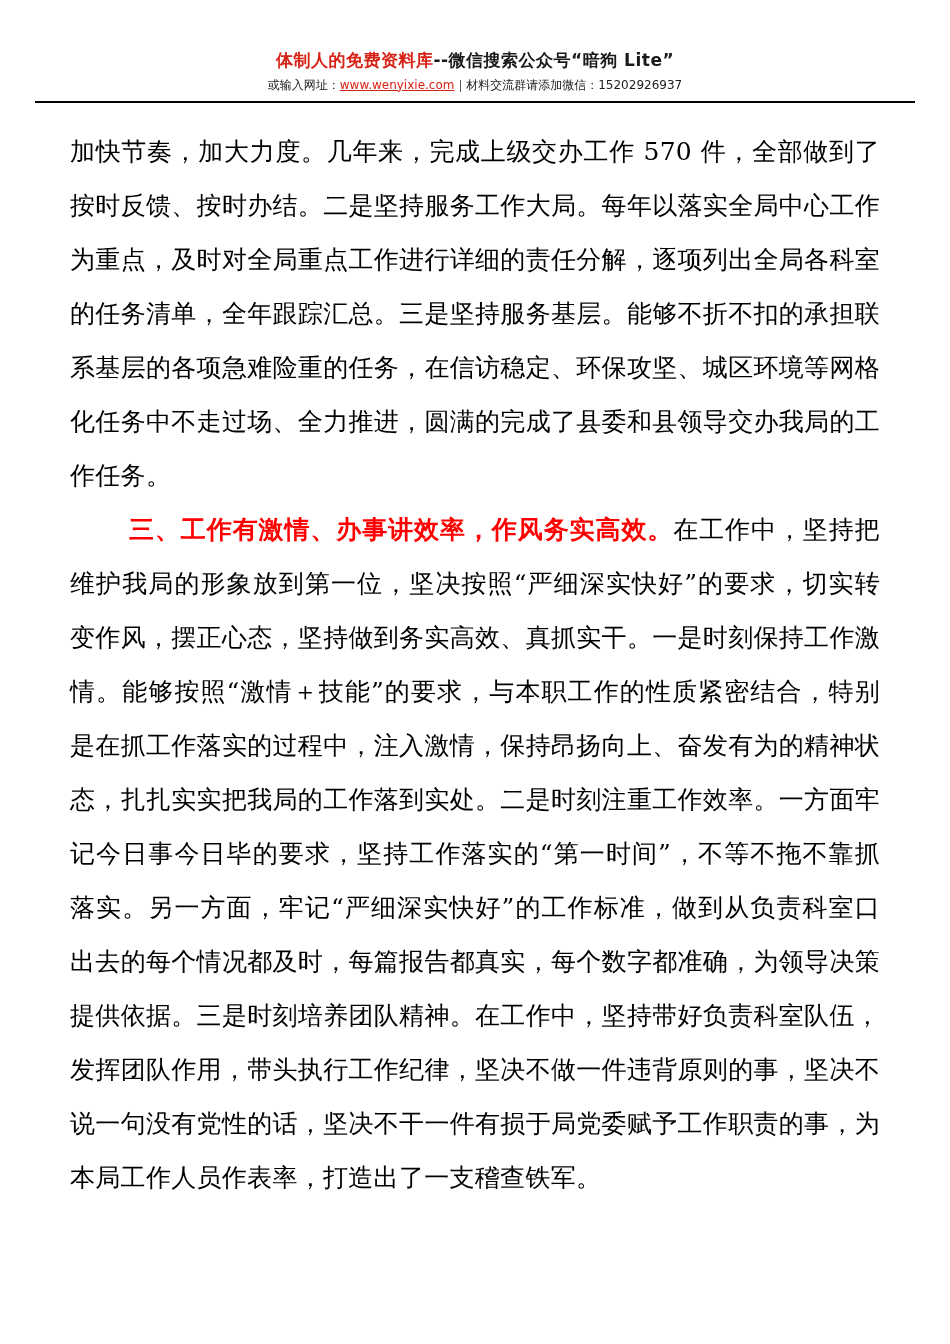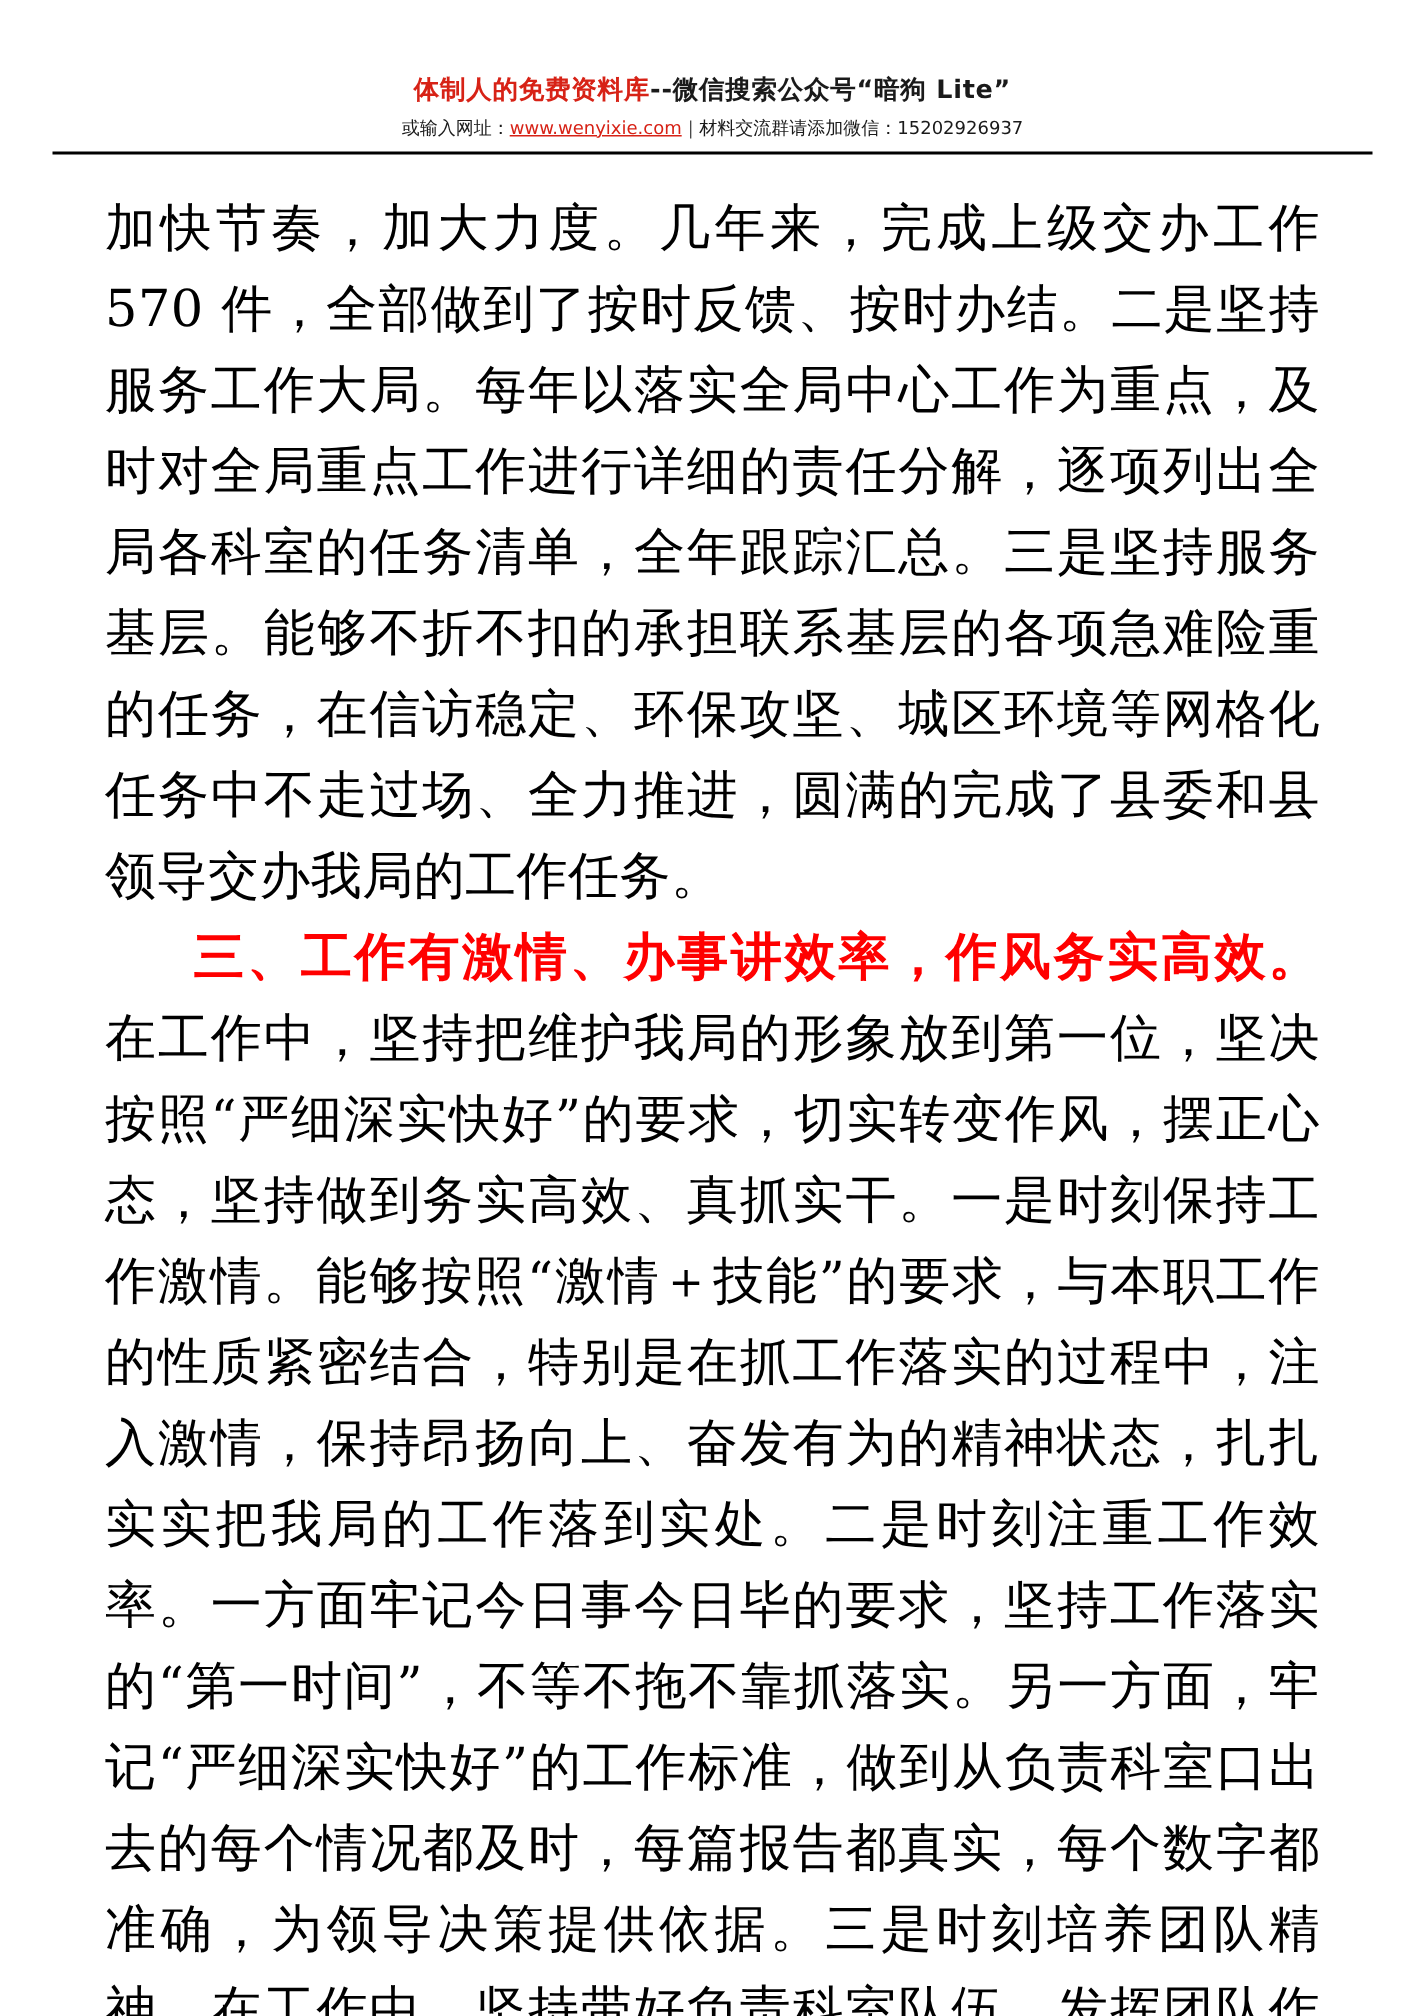--- a/index.html
+++ b/index.html
@@ -57,21 +57,21 @@
     background: #000000;
     margin: 6px auto 0 auto;
   }
   
   .content {
     margin: 0 auto;
     width: 810px;
     padding-top: 18px;
   }
   .para {
-    font-size: 34px;
+    font-size: 25px;
     line-height: 54px;
     text-align: justify;
     text-justify: inter-ideograph;
     letter-spacing: 0.3px;
     margin: 0;
   }
   .para.indent {
     text-indent: 59px;
   }
   .heading-red {

